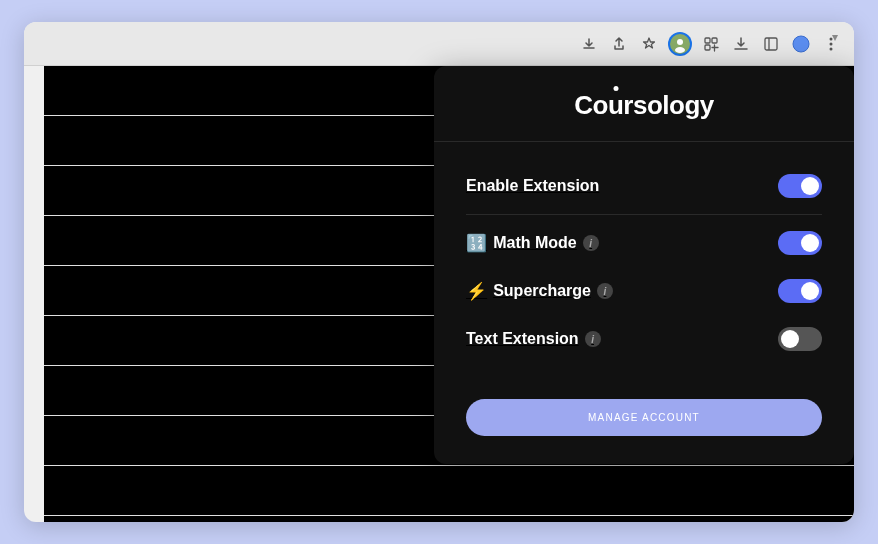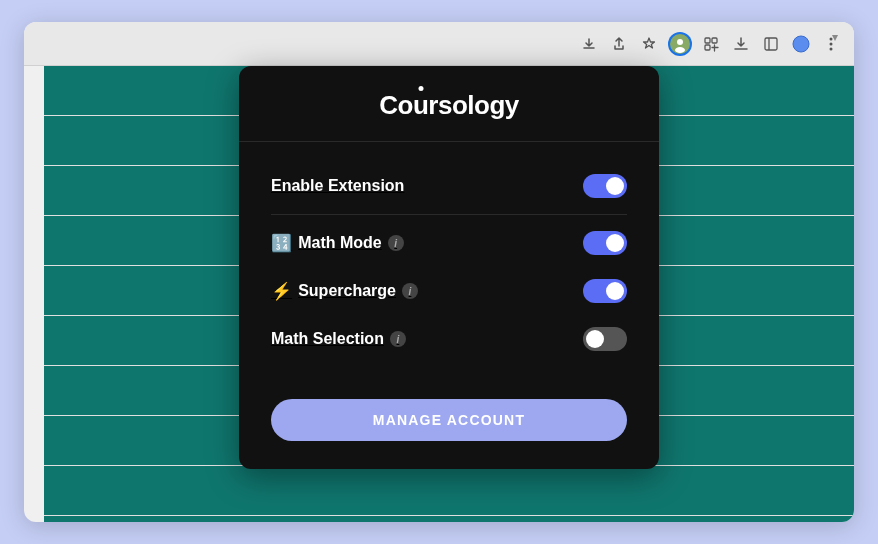--- a/index.html
+++ b/index.html
@@ -63,25 +63,25 @@
       height: 24px;
       border-radius: 50%;
       background: #1a73e8;
       color: white;
       font-size: 10px;
       font-weight: bold;
     }
 
     .browser-content {
       flex: 1;
-      background: #0f766e;
+      background: #000000;
       position: relative;
       display: flex;
       align-items: flex-start;
-      justify-content: center;
+      justify-content: flex-end;
       margin-left: 20px;
     }
 
     
     .browser-content::before {
       content: '';
       position: absolute;
       top: 0; left: 0; right: 0; bottom: 0;
       background: repeating-linear-gradient(
         to bottom,
@@ -206,22 +206,22 @@
 
     .manage-btn {
       display: block;
       margin: 16px 32px 0;
       background: #9da8f0;
       color: white;
       border: none;
       border-radius: 50px;
       padding: 13px 0;
       text-align: center;
-      font-size: 14px;
-      font-weight: 700;
+      font-size: 10px;
+      font-weight: 400;
       letter-spacing: 1.2px;
       cursor: pointer;
       width: calc(100% - 64px);
     }
 
     
     .browser-chevron {
       position: absolute;
       right: 16px;
       top: 8px;
@@ -348,21 +348,21 @@
           <label class="toggle">
             <input type="checkbox" checked="" style="">
             <div class="toggle-track on">
               <div class="toggle-thumb"></div>
             </div>
           </label>
         </div>
 
         <div class="toggle-row">
           <div class="toggle-row-label">
-            <span>Math Selection</span>
+            <span>Text Extension</span>
             <span class="info-icon">i</span>
           </div>
           <label class="toggle">
             <input type="checkbox" style="">
             <div class="toggle-track">
               <div class="toggle-thumb"></div>
             </div>
           </label>
         </div>
 

